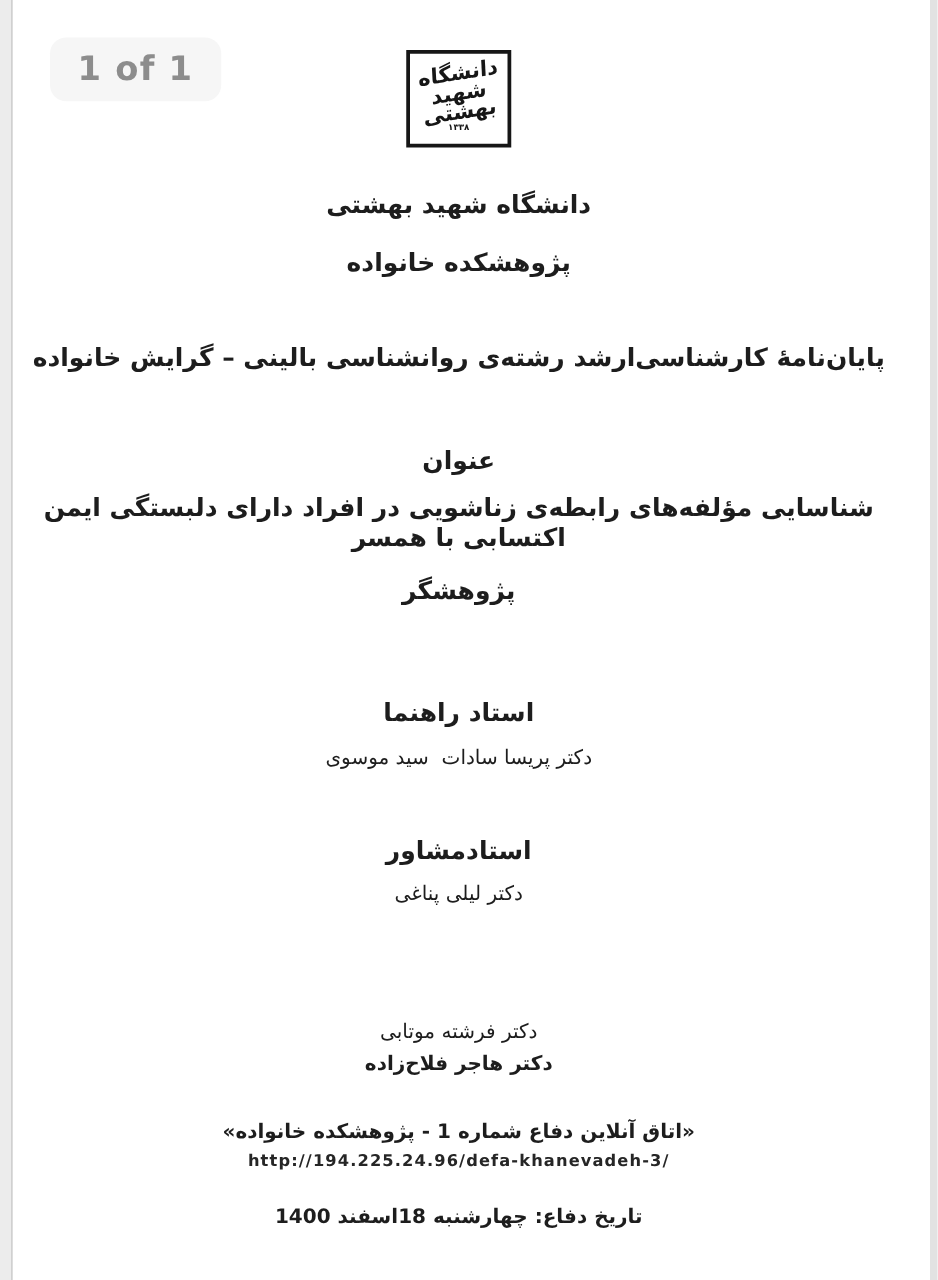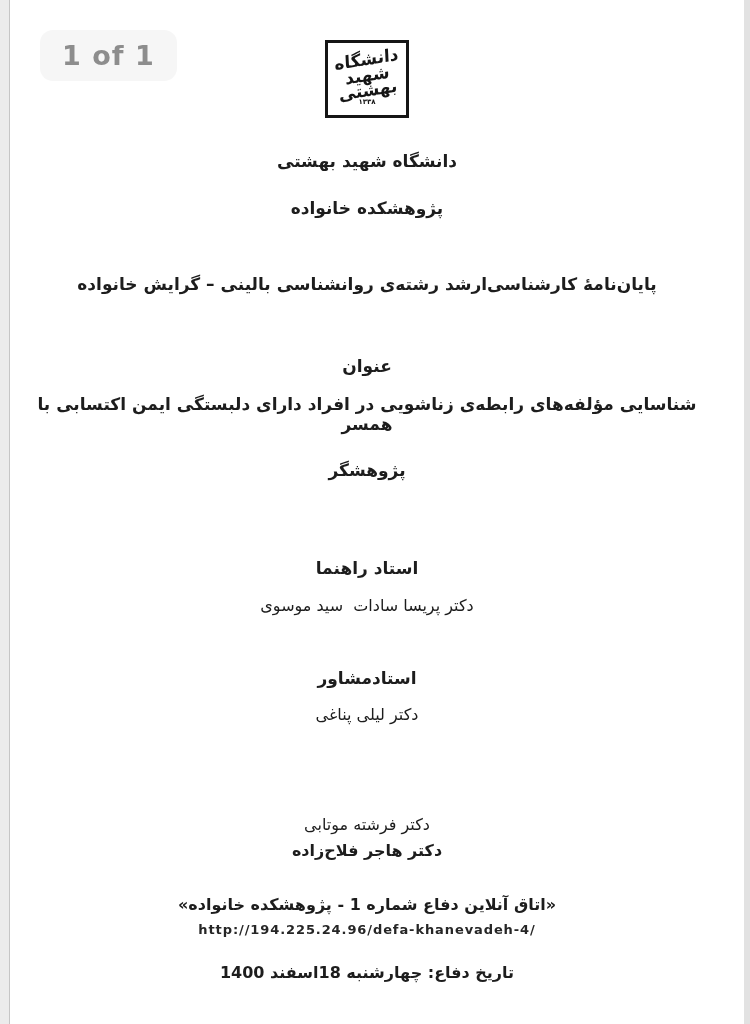--- a/index.html
+++ b/index.html
@@ -44,21 +44,21 @@
   .seal-year{
     font-size:7px;font-weight:bold;color:#161616;
     margin-top:0;line-height:1;
   }
   .line{
     position:absolute;left:0;right:0;
     text-align:center;direction:rtl;
     line-height:1.2;white-space:pre-wrap;
   }
   .b{font-weight:bold;}
-  .fs17{font-size:17px;}
+  .fs17{font-size:20px;}
   .fs16{font-size:16px;}
   .latin{
     direction:ltr;font-size:13px;font-weight:bold;
     letter-spacing:0.9px;color:#262626;
   }
   
   .t-university{top:151px;}
   .t-institute{top:198px;}
   .t-degree{top:274px;}
   .t-title-label{top:356px;}
@@ -116,17 +116,17 @@
 
   <div class="line fs16 t-advisor">دکتر لیلی پناغی</div>
 
 
   <div class="line fs16 t-jury-0">دکتر فرشته موتابی</div>
 
   <div class="line fs16 t-jury-1">دکتر هاجر فلاح‌زاده</div>
 
   <div class="line b fs16 t-room">«اتاق آنلاین دفاع شماره 1 - پژوهشکده خانواده»</div>
 
-  <div class="line latin t-url">http://194.225.24.96/defa-khanevadeh-4/</div>
+  <div class="line latin t-url">http://194.225.24.96/defa-khanevadeh-3/</div>
 
   <div class="line b fs16 t-date">تاریخ دفاع: چهارشنبه 18اسفند 1400</div>
 
 </div>
 
 </body></html>

